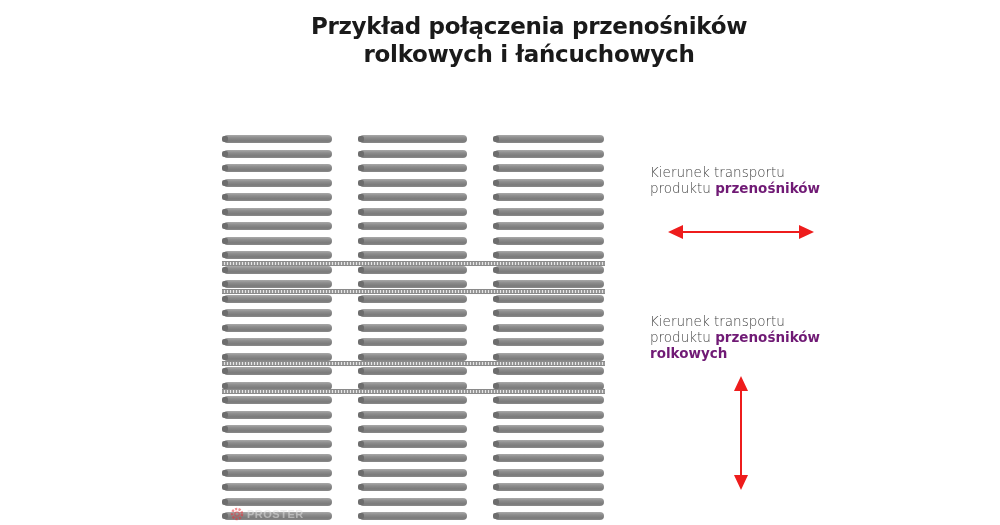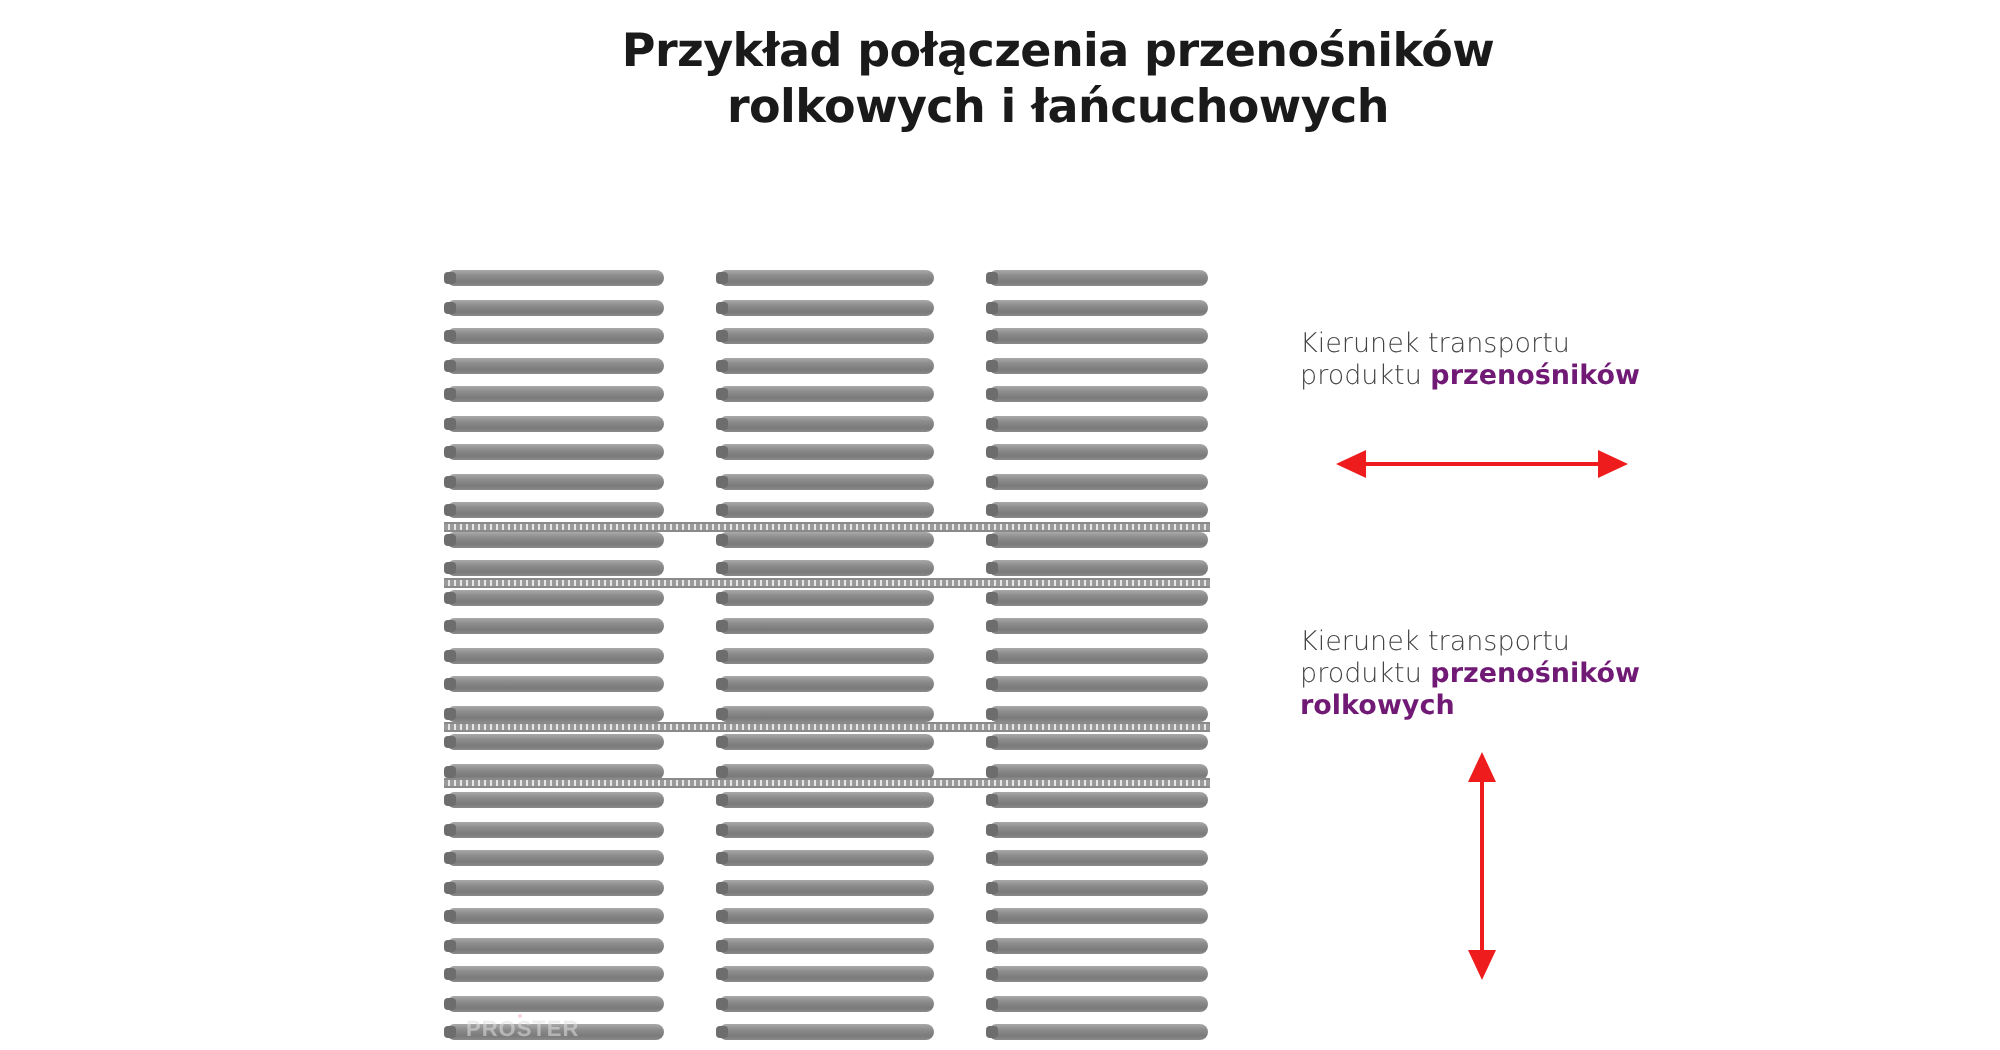--- a/index.html
+++ b/index.html
@@ -30,21 +30,20 @@
   .legend-text {
     position:absolute; left:650px; width:220px; font-size:13.5px; line-height:16px;
     color:#444; font-family:"DejaVu Sans", sans-serif; font-weight:300;
   }
   .legend-text b { color:#701a75; font-weight:bold; }
   .arrow-h { position:absolute; left:668px; top:224px; width:146px; height:16px; }
   .arrow-v { position:absolute; left:732px; top:376px; width:18px; height:114px; }
   .logo {
     position:absolute; left:230px; top:507px; height:14px; display:flex; align-items:center;
     opacity:0.55;
-    flex-direction:column;
   }
   .logo-text { font-size:11px; color:#e0e0e0; font-weight:bold; letter-spacing:0.5px; margin-left:3px; }
 </style>
 </head>
 <body>
 
 <div class="title">
   <div>Przykład połączenia przenośników</div>
   <div>rolkowych i łańcuchowych</div>
 </div>

